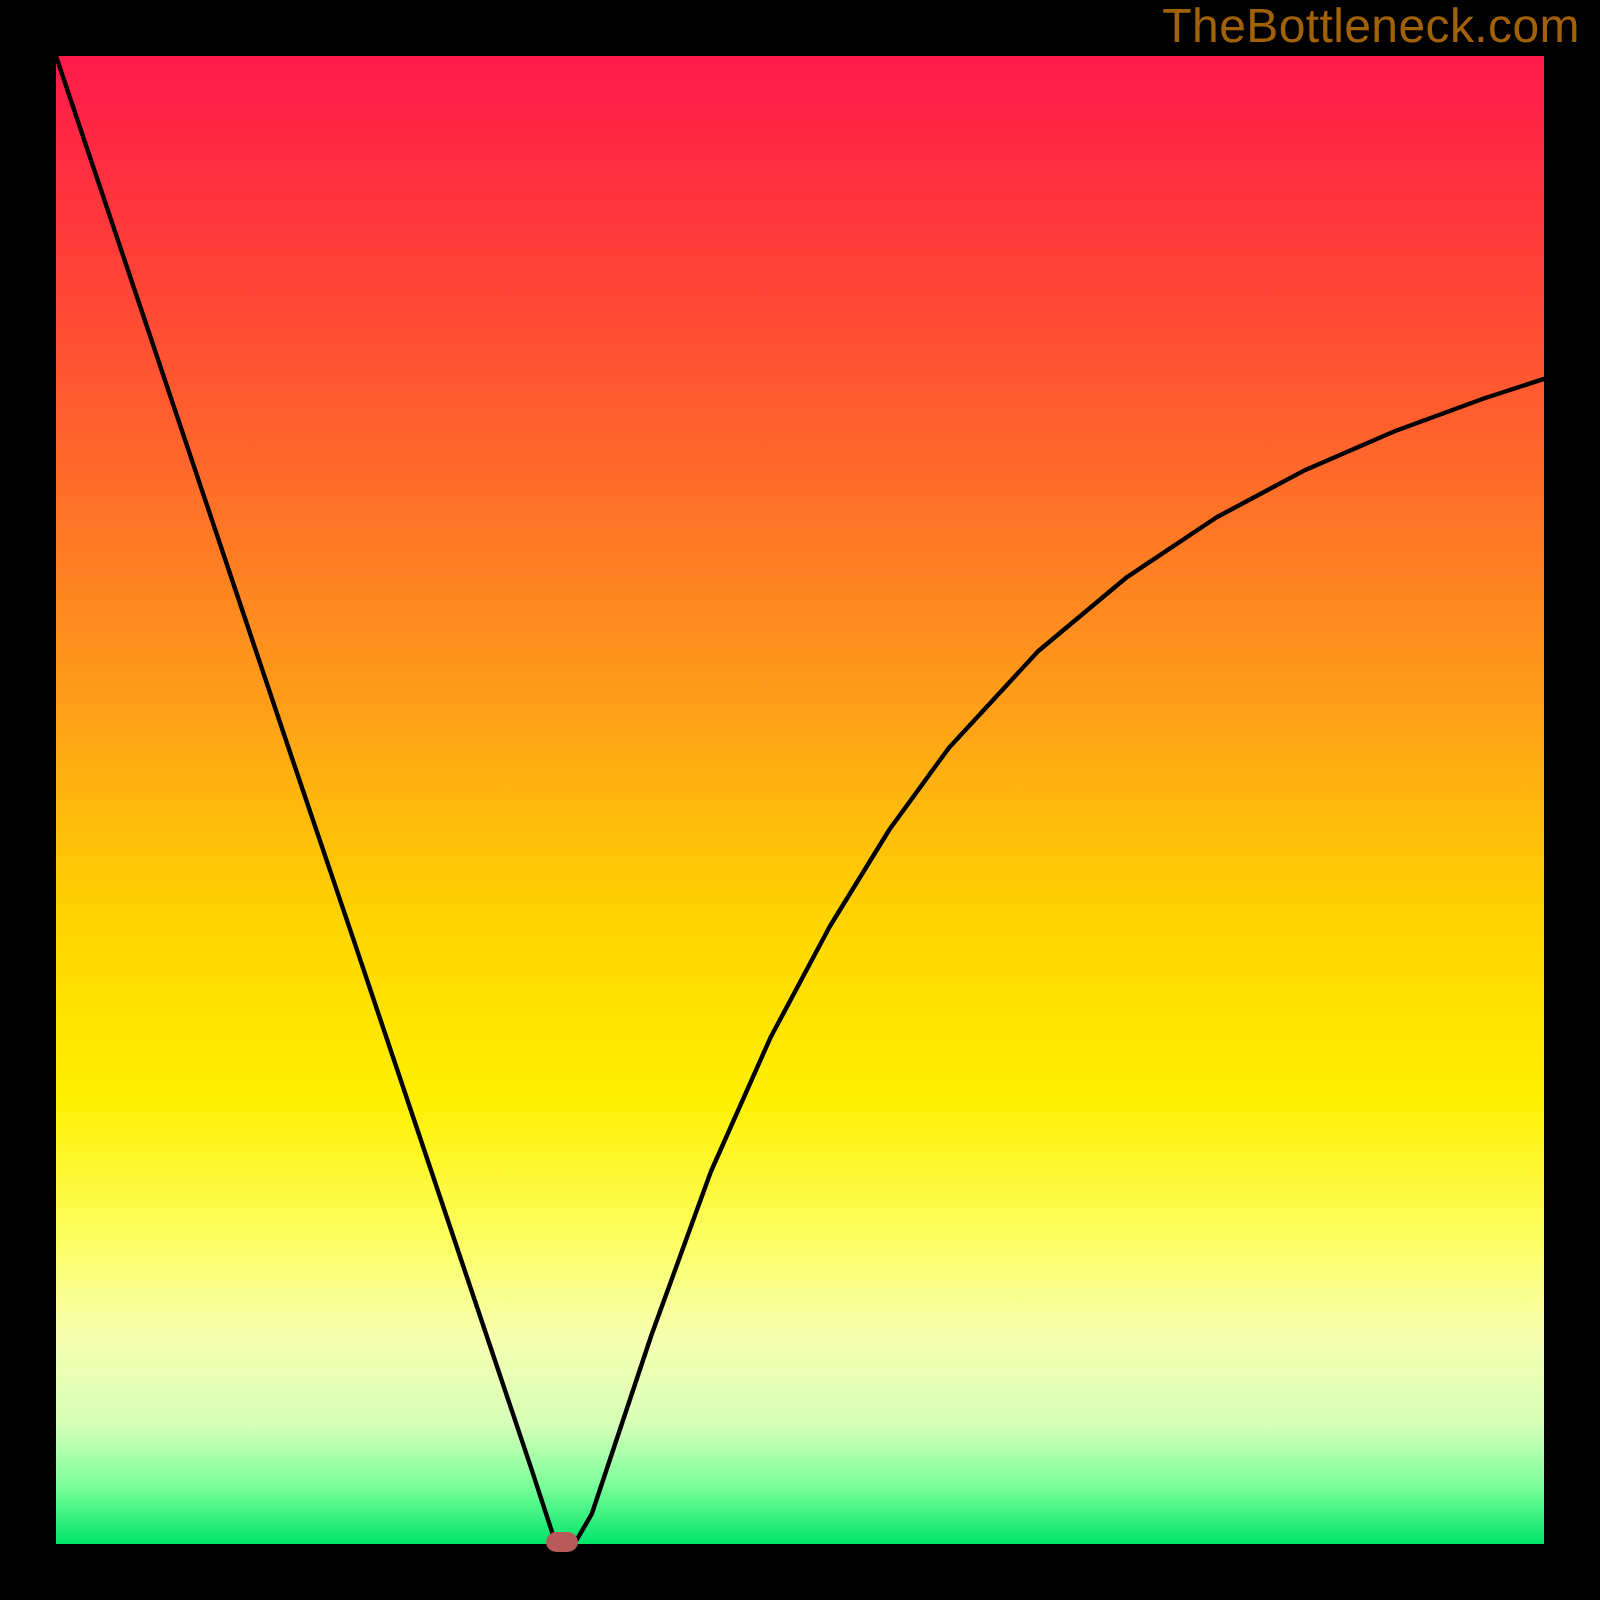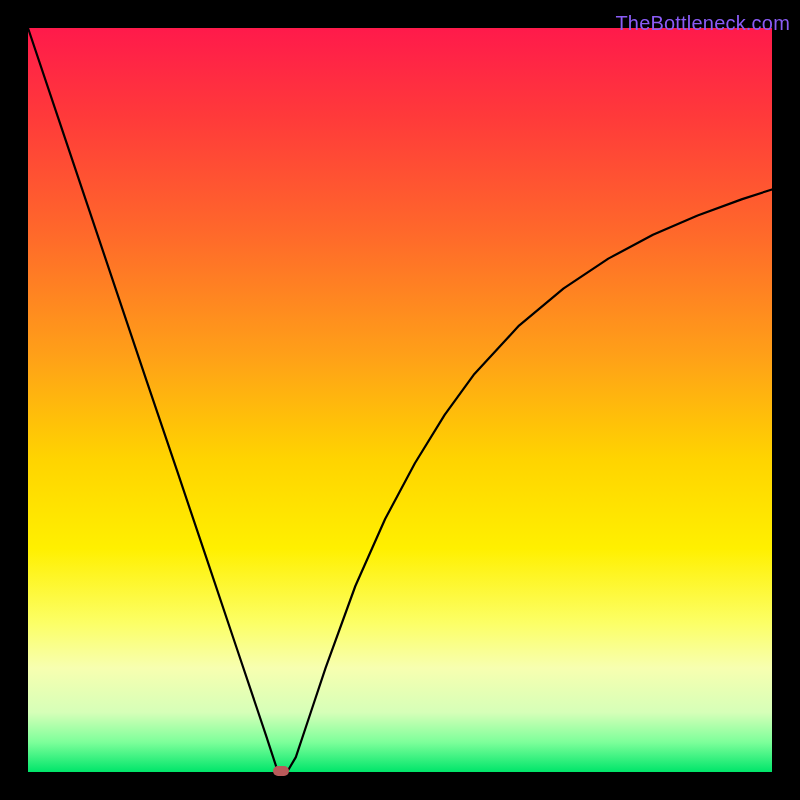--- a/index.html
+++ b/index.html
@@ -44,25 +44,25 @@
   }
   .marker {
     position: absolute;
     width: 16px;
     height: 10px;
     border-radius: 5px;
     transform: translate(-50%, -50%);
   }
   .watermark {
     position: absolute;
-    top: 12px;
+    top: 0;
     right: 10px;
     font-family: Arial, Helvetica, sans-serif;
-    font-size: 20px;
-    color: #8b5cf6;
+    font-size: 24px;
+    color: #a16207;
     letter-spacing: 0.2px;
     user-select: none;
   }
 </style>
 </head>
 <body>
 
 <div class="frame">
   <div class="plot-area">
     <svg class="curve-svg" viewBox="0 0 744 744">

